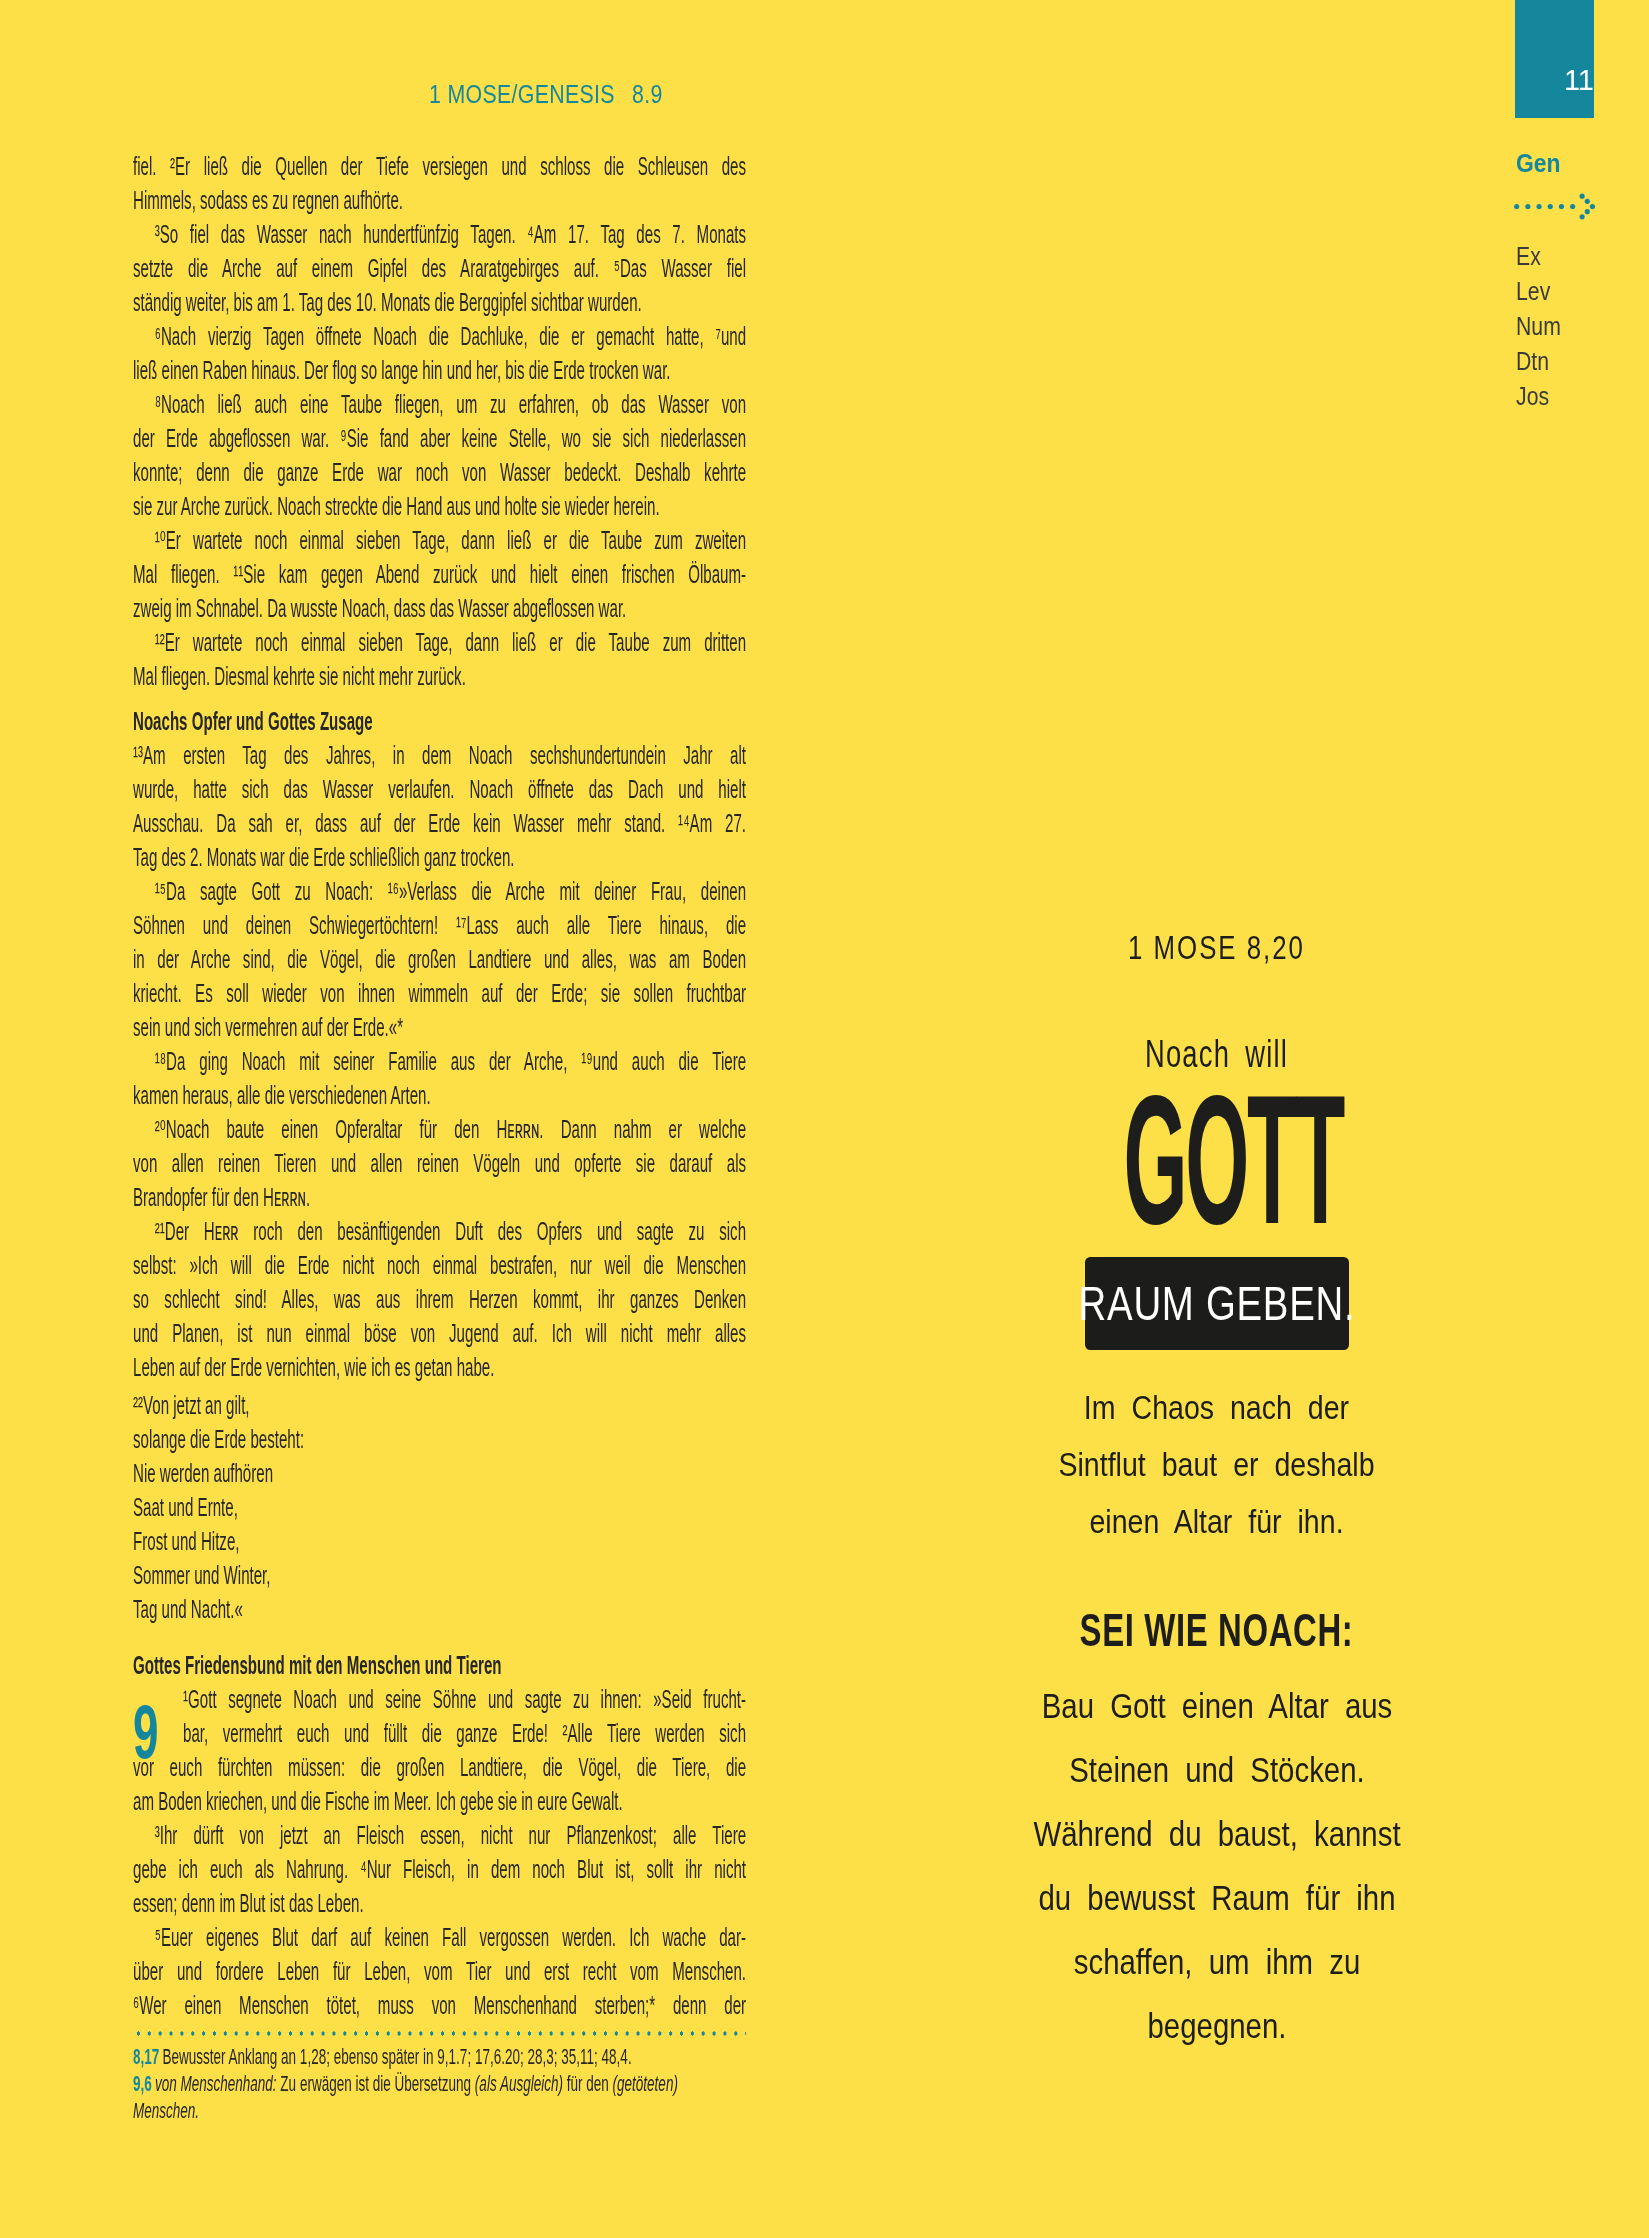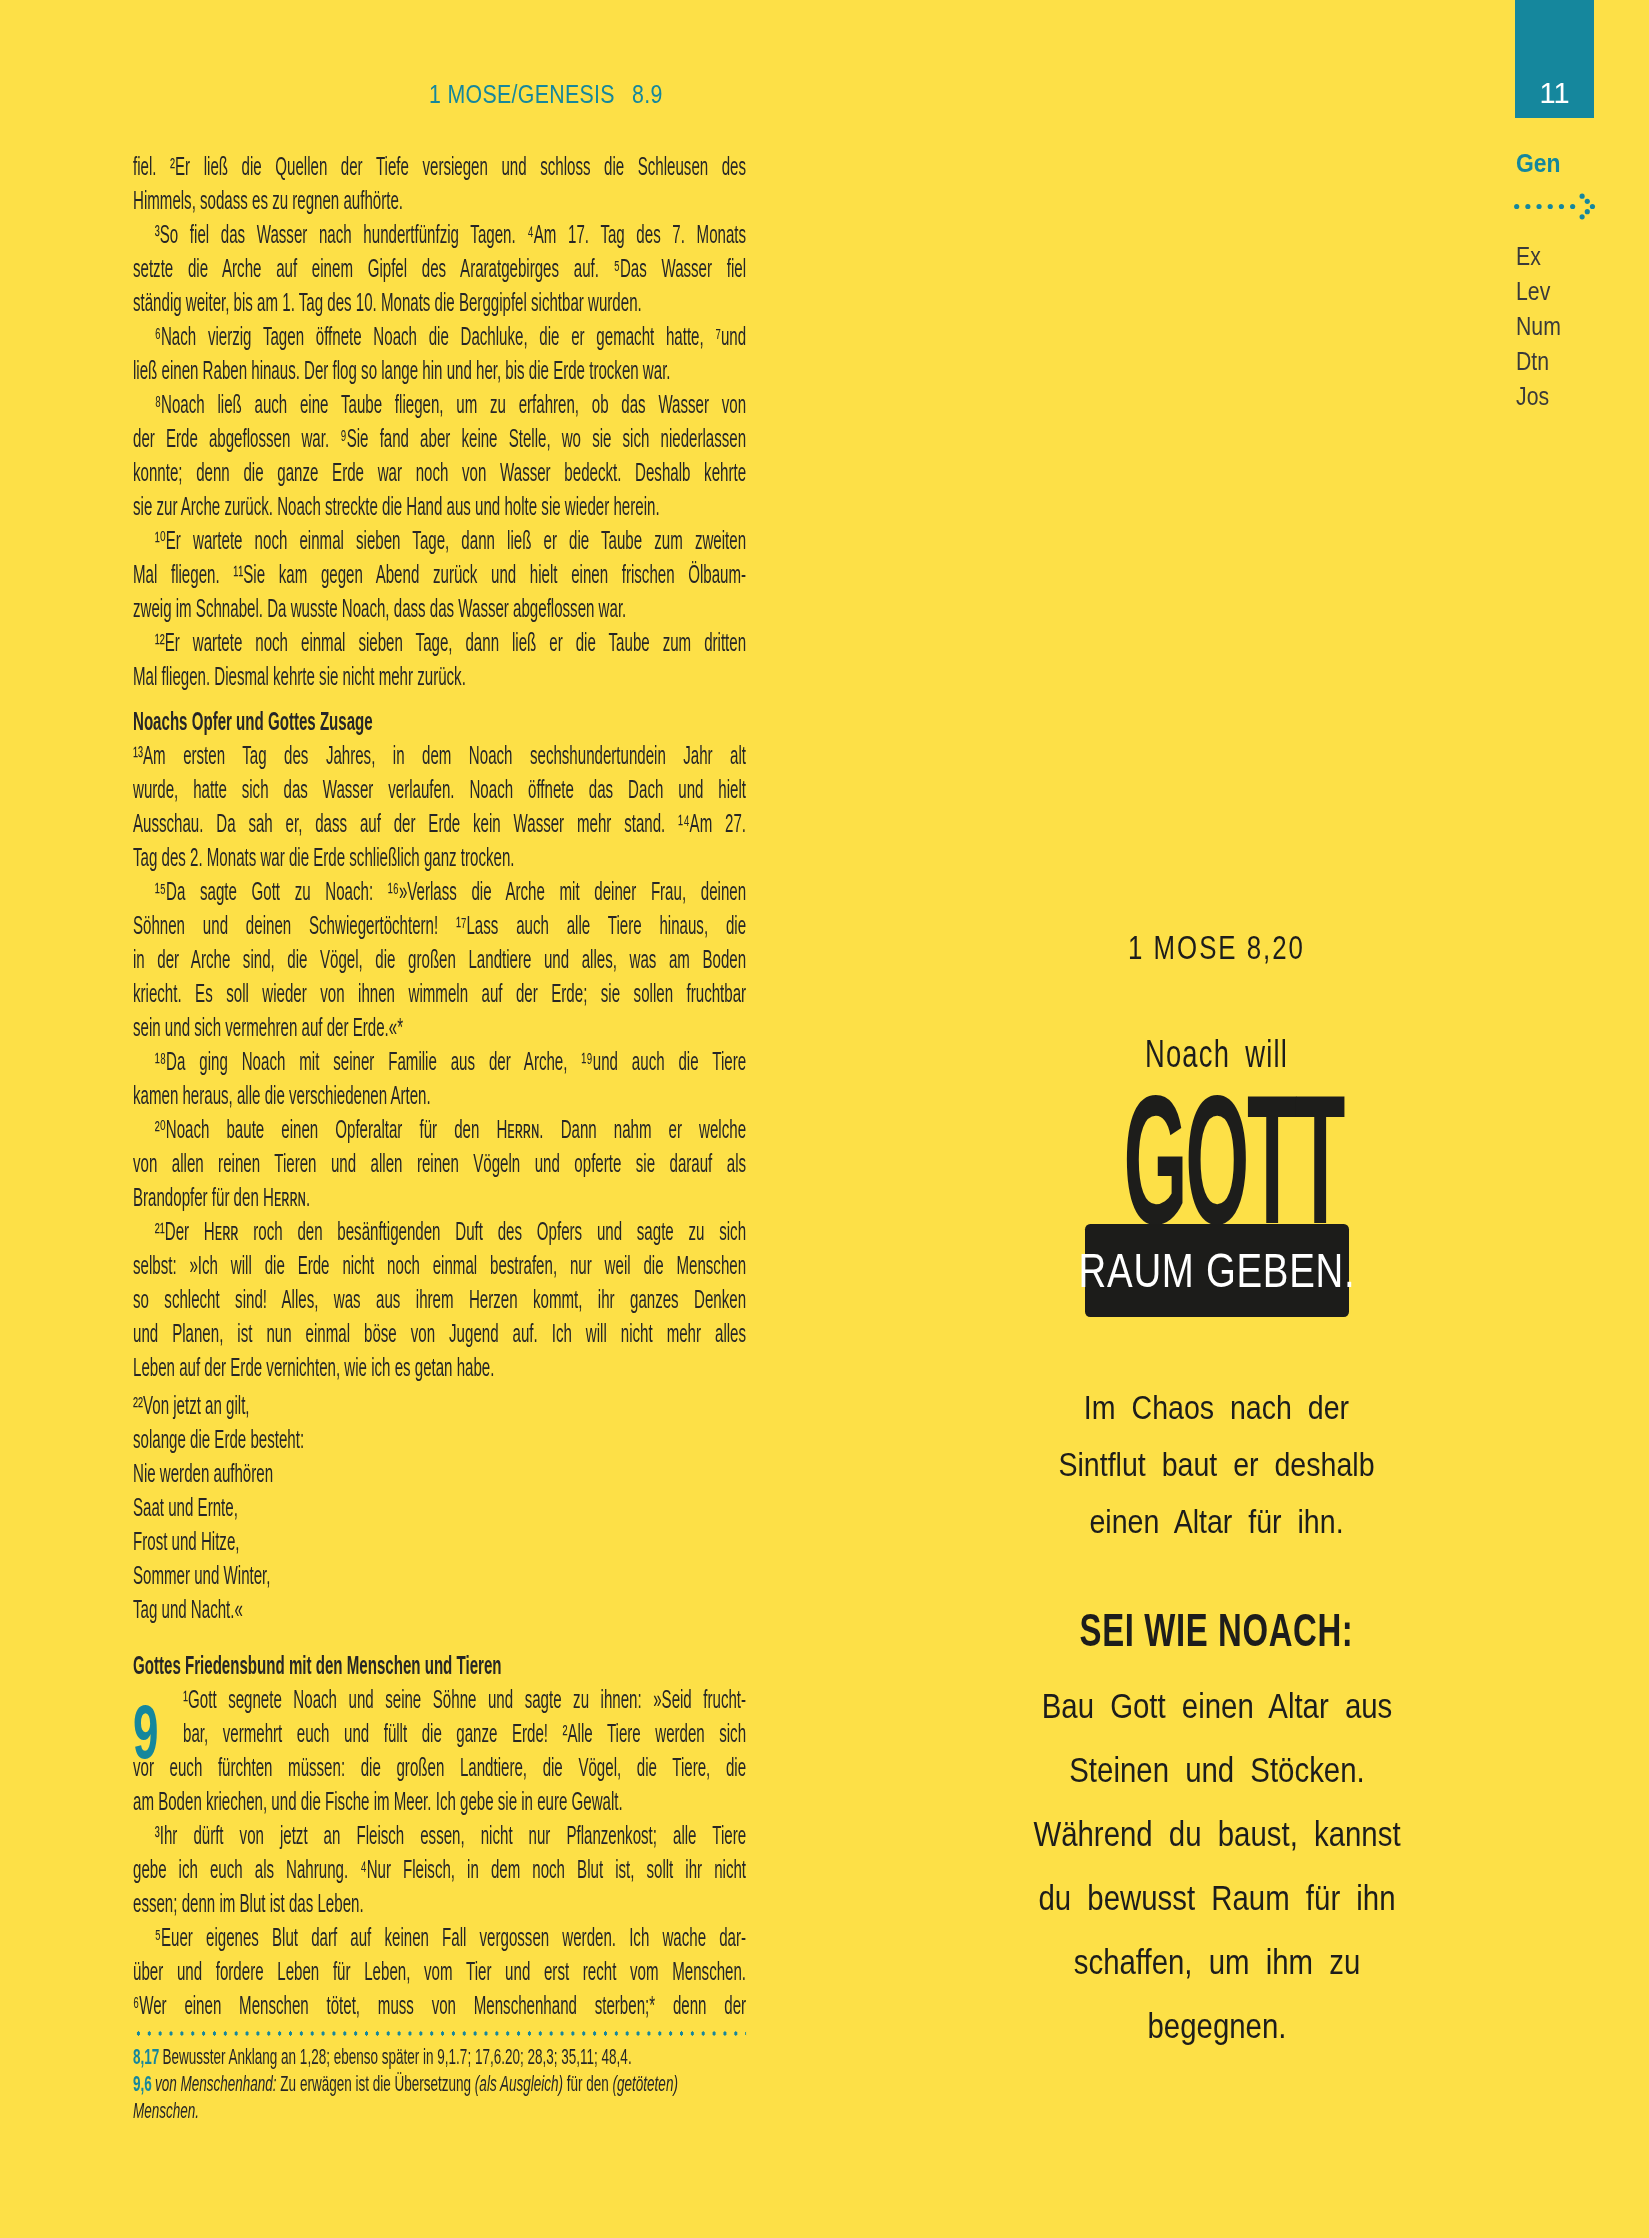--- a/index.html
+++ b/index.html
@@ -3,21 +3,21 @@
 <meta charset="utf-8">
 <style>
   html,body{margin:0;padding:0;background:#e8e8e8;}
   .page{position:relative;width:1650px;height:2239px;background:#fde047;overflow:hidden;
         font-family:"Liberation Sans","DejaVu Sans",sans-serif;color:#262626;}
   
   .header{position:absolute;left:429px;top:79px;font-size:26px;color:#15879d;
           transform:scaleX(0.82);transform-origin:0 0;letter-spacing:0.4px;white-space:nowrap;}
   
   .pagetab{position:absolute;left:1515px;top:0;width:79px;height:118px;background:#15879d;
-           display:flex;align-items:flex-end;justify-content:center;padding-bottom:8px;box-sizing:border-box;}
+           display:flex;align-items:flex-end;justify-content:flex-end;padding-bottom:21px;box-sizing:border-box;}
   .pagetab span{color:#ffffff;font-size:29px;}
   
   .sb-gen{position:absolute;left:1516px;top:148px;font-size:26px;font-weight:bold;color:#15879d;
           transform:scaleX(0.88);transform-origin:0 0;}
   .sb-arrow{position:absolute;left:1513px;top:191px;}
   .sb-list{position:absolute;left:1516px;top:239px;font-size:25px;color:#3a3a3a;
            transform:scaleX(0.85);transform-origin:0 0;line-height:35px;}
   
   .body-col{position:absolute;left:133px;top:149px;width:1016px;transform:scaleX(0.6034);
             transform-origin:0 0;font-size:25px;line-height:34px;}
@@ -37,21 +37,21 @@
   .fn.first{margin-top:6.9px;}
   .fnref{color:#15879d;font-weight:bold;margin-right:5.2px;}
   .it{font-style:italic;}
   
   .q-ref{position:absolute;left:1010px;top:928px;width:413px;text-align:center;font-size:34px;
          color:#1d1d1b;transform:scaleX(0.76);transform-origin:50% 0;letter-spacing:2.6px;white-space:nowrap;}
   .q-intro{position:absolute;left:1010px;top:1033px;width:413px;text-align:center;font-size:38px;
          color:#1d1d1b;transform:scaleX(0.72);transform-origin:50% 0;letter-spacing:1.7px;word-spacing:8.6px;white-space:nowrap;}
   .q-big{position:absolute;left:1010px;top:1074px;width:413px;text-align:center;font-size:183px;line-height:172px;
          font-weight:bold;color:#1d1d1b;transform:scaleX(0.45);transform-origin:50% 0;letter-spacing:-5.2px;white-space:nowrap;}
-  .q-box{position:absolute;left:1085px;top:1224px;width:264px;height:93px;background:#1c1c1a;border-radius:5.2px;
+  .q-box{position:absolute;left:1085px;top:1257px;width:264px;height:93px;background:#1c1c1a;border-radius:5.2px;
          display:flex;align-items:center;justify-content:center;}
   .q-box-text{color:#ffffff;font-size:48px;transform:scaleX(0.8);letter-spacing:0.9px;white-space:nowrap;}
   .q-para1{position:absolute;left:1010px;top:1379px;width:413px;font-size:34px;line-height:57px;color:#1d1d1b;
            word-spacing:9.5px;transform:scaleX(0.84);transform-origin:50% 0;}
   .q-para1 .ln,.q-para2 .ln{text-align:center;text-align-last:center;}
   .q-head{position:absolute;left:1001px;top:1602px;width:431px;text-align:center;font-size:47px;font-weight:bold;
           color:#1d1d1b;transform:scaleX(0.70);transform-origin:50% 0;letter-spacing:0.9px;white-space:nowrap;}
   .q-para2{position:absolute;left:993px;top:1674px;width:448px;font-size:35px;line-height:64px;color:#1d1d1b;
            word-spacing:9.5px;transform:scaleX(0.84);transform-origin:50% 0;}
 </style>

